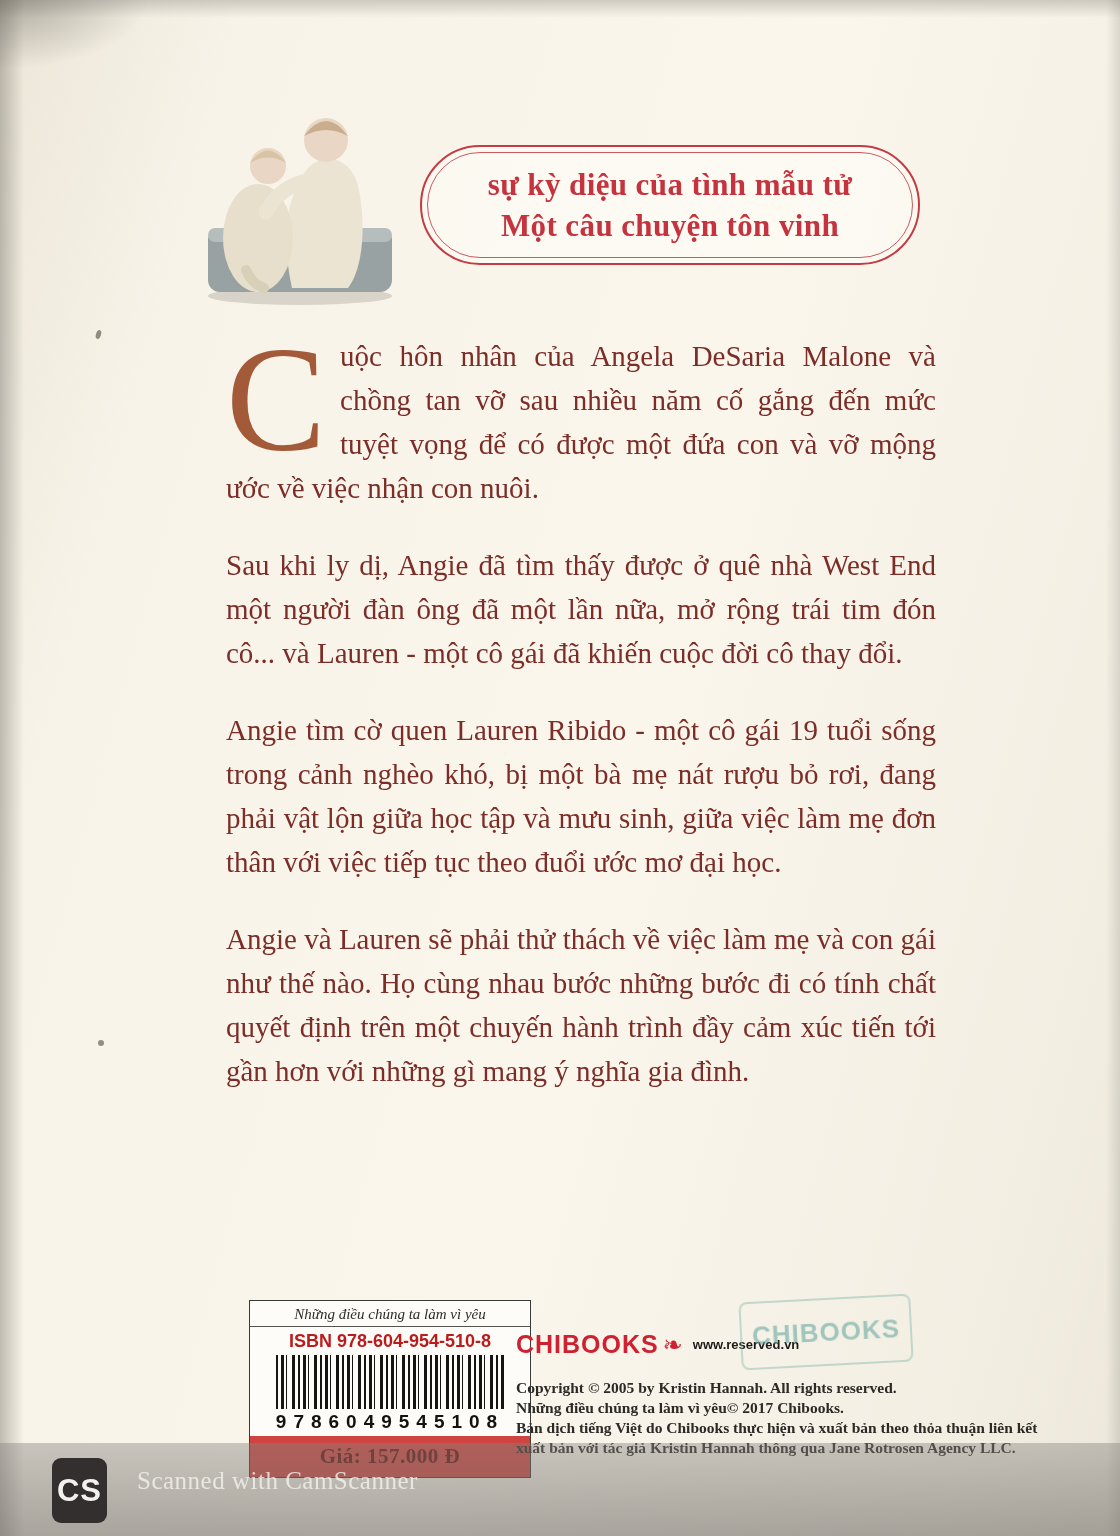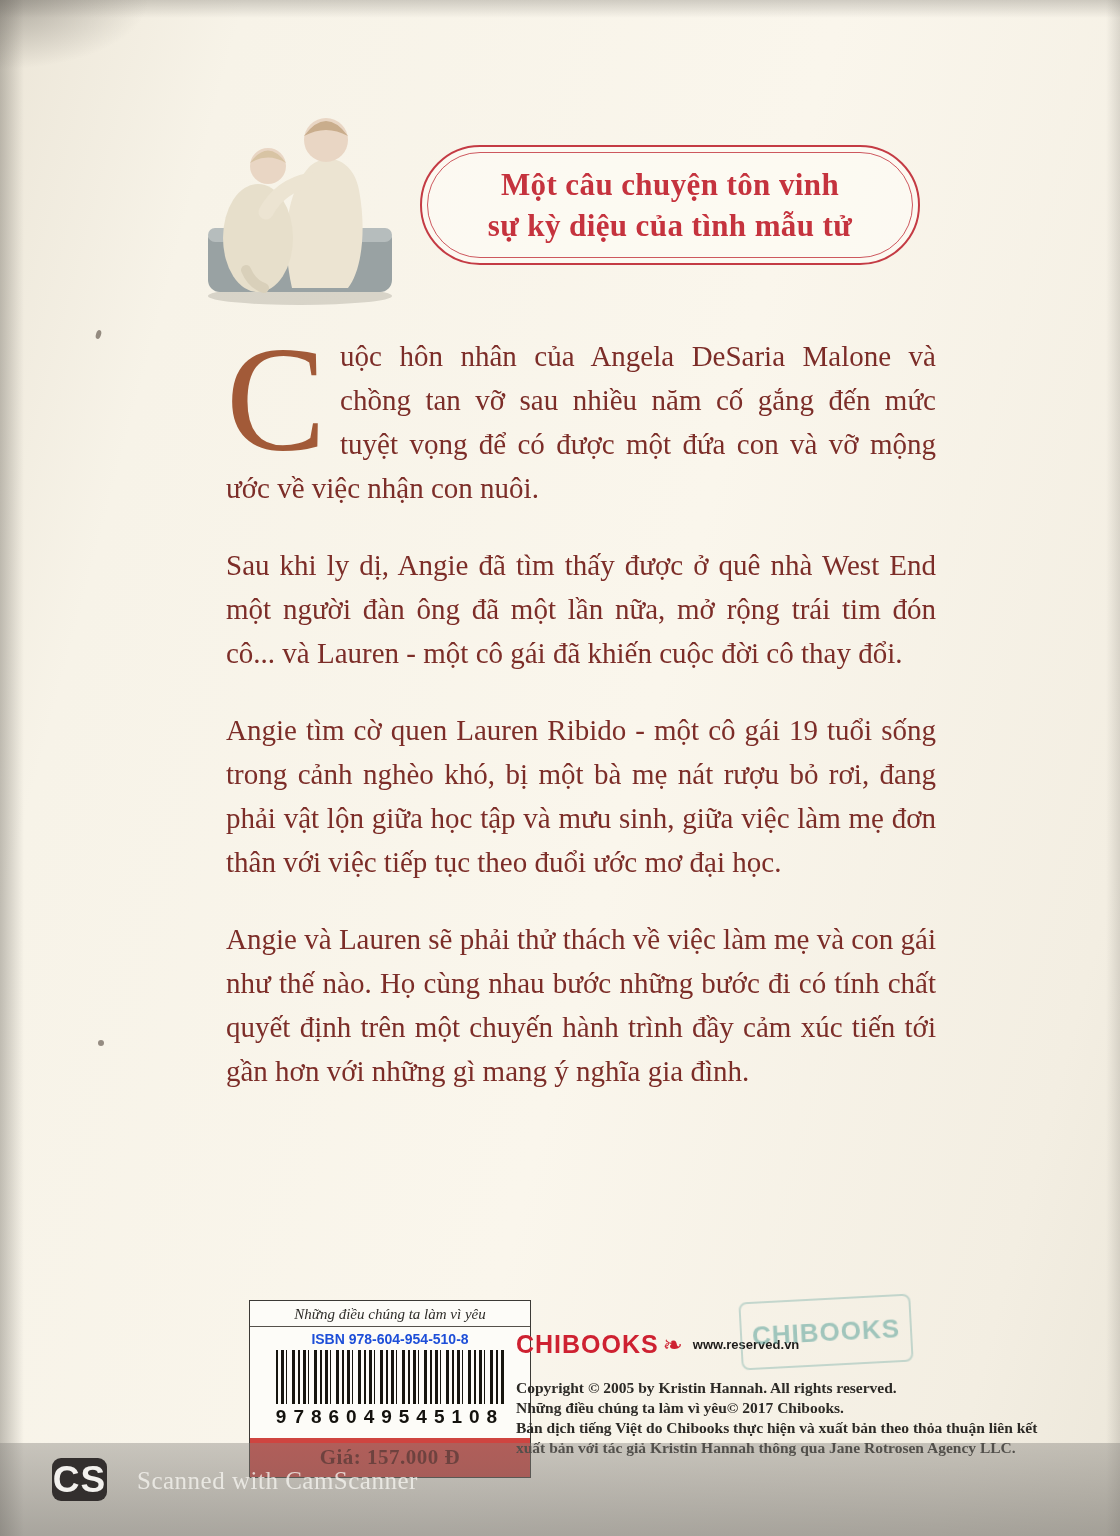--- a/index.html
+++ b/index.html
@@ -41,27 +41,27 @@
   .synopsis p { margin-bottom:33px; }
   .dropcap { float:left; font-size:150px; line-height:114px; color:#a25a38;
     padding:8px 14px 0 0; }
 
   
   .barcode-box { position:absolute; left:226px; top:1300px; width:282px; height:178px;
     background:#fdfcf8; border:1.5px solid #3c3a36;
     display:flex; flex-direction:column; align-items:center;margin-left:23px; }
   .bb-title { font-style:italic; font-size:15px; color:#2e2c28; width:100%;
     text-align:center; padding:5px 0 3px; border-bottom:1px solid #55514b; }
-  .bb-isbn { font-family:"Liberation Sans", sans-serif; font-weight:bold; font-size:14px;
-    color:#1d4ed8; padding:4px 0 3px; }
+  .bb-isbn { font-family:"Liberation Sans", sans-serif; font-weight:bold; font-size:18px;
+    color:#b91c1c; padding:4px 0 3px; }
   .bb-bars { width:228px; height:54px;
     background:repeating-linear-gradient(90deg,#17150f 0 2px,#fdfcf8 2px 5px,#17150f 5px 8px,
       #fdfcf8 8px 10px,#17150f 10px 11px,#fdfcf8 11px 16px,#17150f 16px 19px,#fdfcf8 19px 22px); }
   .bb-digits { font-family:"Liberation Sans", sans-serif; font-weight:bold; font-size:19px;
-    letter-spacing:7px; color:#14120e; padding:2px 0 10px; }
+    letter-spacing:7px; color:#14120e; padding:2px 0 3px; }
   .bb-price { width:100%; flex:1; background:#cf4440;
     display:flex; align-items:center; justify-content:center;
     font-weight:bold; font-size:21px; color:#5e1210; letter-spacing:.5px; }
 
   
   .logo-row { position:absolute; left:516px; top:1330px; display:flex; align-items:center; gap:10px; }
   .chibooks-logo { font-family:"Liberation Sans", sans-serif; font-weight:bold; font-size:25px;
     color:#ce2131; letter-spacing:1px; }
   .logo-flourish { color:#ce2131; font-size:24px; margin-left:-6px; }
   .chibooks-web { font-family:"Liberation Sans", sans-serif; font-weight:bold; font-size:13px; color:#1c1a18; }
@@ -72,23 +72,23 @@
     color:rgba(104,168,160,.60); font-family:"Liberation Sans", sans-serif;
     font-weight:bold; font-size:26px; letter-spacing:1px; filter:blur(.4px); }
 
   .copyright { position:absolute; left:516px; top:1378px; width:585px;
     font-size:15.5px; font-weight:bold; color:#2c2a26; line-height:20px; }
   .copyright div { white-space:nowrap; }
 
   
   .watermark { position:absolute; left:0; bottom:0; width:100%; height:93px; z-index:6;
     background:linear-gradient(180deg,rgba(134,131,126,.42),rgba(110,107,102,.58)); }
-  .cs-logo { position:absolute; left:52px; top:15px; width:55px; height:43px;
+  .cs-logo { position:absolute; left:52px; top:15px; width:55px; height:65px;
     background:#332f2e; border-radius:9px; color:#f3f1ee;
-    font-family:"Liberation Sans", sans-serif; font-weight:bold; font-size:37px;
+    font-family:"Liberation Sans", sans-serif; font-weight:bold; font-size:31px;
     display:flex; align-items:center; justify-content:center; letter-spacing:1px; }
   .wm-text { position:absolute; left:137px; top:24px;
     font-family:Liberation Serif, serif; font-size:25px;
     color:rgba(244,242,238,.80); letter-spacing:.5px; }
 </style>
 </head>
 <body>
 
 <div class="page">
 
@@ -109,22 +109,22 @@
       <path d="M108,66 Q130,36 152,66 Q130,54 108,66 Z" fill="#c9ad8c"></path>
       <ellipse cx="62" cy="168" rx="35" ry="54" fill="#e7dfcb"></ellipse>
       <circle cx="72" cy="96" r="18" fill="#e9d6c4"></circle>
       <path d="M54,93 Q72,68 90,93 Q72,82 54,93 Z" fill="#d8c4a4"></path>
       <path d="M114,110 Q84,116 70,142" stroke="#ece4d2" stroke-width="15" fill="none" stroke-linecap="round"></path>
       <path d="M50,200 q6,14 18,18" stroke="#d9d0ba" stroke-width="10" fill="none" stroke-linecap="round"></path>
     </svg>
   </div>
 
   <div class="badge">
+    <div class="badge-line">sự kỳ diệu của tình mẫu tử</div>
     <div class="badge-line">Một câu chuyện tôn vinh</div>
-    <div class="badge-line">sự kỳ diệu của tình mẫu tử</div>
   </div>
 
   <div class="synopsis">
     <p><span class="dropcap">C</span><span>uộc hôn nhân của Angela DeSaria Malone và chồng tan vỡ sau nhiều năm cố gắng đến mức tuyệt vọng để có được một đứa con và vỡ mộng ước về việc nhận con nuôi.</span></p>
     <p>Sau khi ly dị, Angie đã tìm thấy được ở quê nhà West End một người đàn ông đã một lần nữa, mở rộng trái tim đón cô... và Lauren - một cô gái đã khiến cuộc đời cô thay đổi.</p>
     <p>Angie tìm cờ quen Lauren Ribido - một cô gái 19 tuổi sống trong cảnh nghèo khó, bị một bà mẹ nát rượu bỏ rơi, đang phải vật lộn giữa học tập và mưu sinh, giữa việc làm mẹ đơn thân với việc tiếp tục theo đuổi ước mơ đại học.</p>
     <p>Angie và Lauren sẽ phải thử thách về việc làm mẹ và con gái như thế nào. Họ cùng nhau bước những bước đi có tính chất quyết định trên một chuyến hành trình đầy cảm xúc tiến tới gần hơn với những gì mang ý nghĩa gia đình.</p>
   </div>
 
   <div class="barcode-box">

